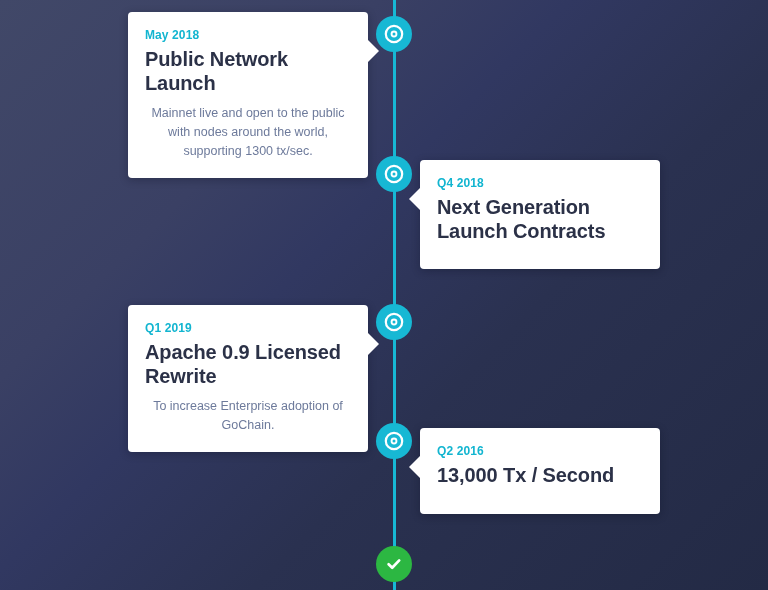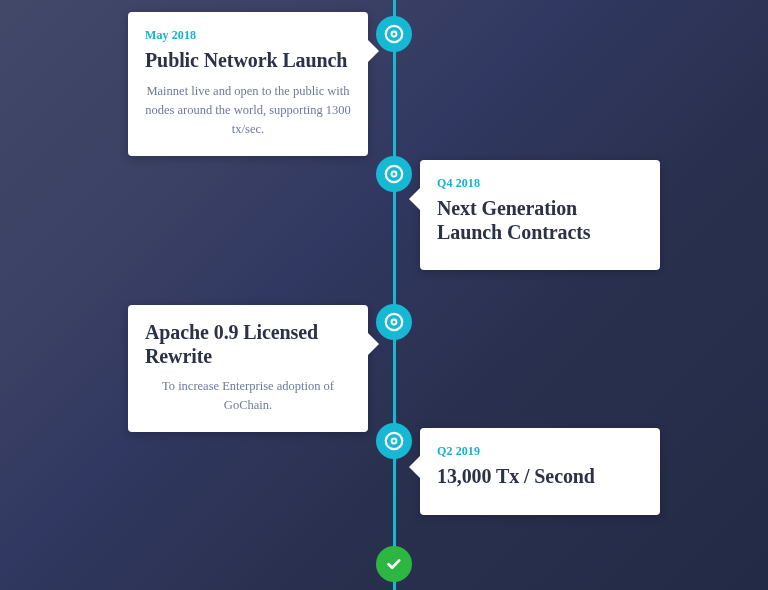--- a/index.html
+++ b/index.html
@@ -33,21 +33,20 @@
 
   
   .card {
     position:absolute;
     width:240px;
     background:#ffffff;
     border-radius:4px;
     box-shadow: 0 2px 9px rgba(10,14,30,0.30);
     padding:16px 17px 17px 17px;
     z-index:3;
-    font-family:Liberation Serif, serif;
   }
   .card .arrow {
     position:absolute;
     width:0; height:0;
     top:28px;
   }
   .card.left .arrow {
     right:-11px;
     border-top:11px solid transparent;
     border-bottom:11px solid transparent;
@@ -122,34 +121,35 @@
   <div class="marker cyan" id="marker-1">
     <svg width="20" height="20" viewBox="0 0 20 20">
       <circle cx="10" cy="10" r="8.2" fill="none" stroke="#ffffff" stroke-width="2.2"></circle>
       <circle cx="10" cy="10" r="3.4" fill="#ffffff"></circle>
       <circle cx="10" cy="10" r="1.5" fill="#17b8d4"></circle>
     </svg>
   </div>
 
   <div class="card left" id="card-2">
     <div class="arrow"></div>
+    <div class="card-date">Q1 2019</div>
     <div class="card-title">Apache 0.9 Licensed Rewrite</div>
     <div class="card-desc">To increase Enterprise adoption of GoChain.</div>
   </div>
   <div class="marker cyan" id="marker-2">
     <svg width="20" height="20" viewBox="0 0 20 20">
       <circle cx="10" cy="10" r="8.2" fill="none" stroke="#ffffff" stroke-width="2.2"></circle>
       <circle cx="10" cy="10" r="3.4" fill="#ffffff"></circle>
       <circle cx="10" cy="10" r="1.5" fill="#17b8d4"></circle>
     </svg>
   </div>
 
   <div class="card right" id="card-3">
     <div class="arrow"></div>
-    <div class="card-date">Q2 2019</div>
+    <div class="card-date">Q2 2016</div>
     <div class="card-title">13,000 Tx / Second</div>
   </div>
   <div class="marker cyan" id="marker-3">
     <svg width="20" height="20" viewBox="0 0 20 20">
       <circle cx="10" cy="10" r="8.2" fill="none" stroke="#ffffff" stroke-width="2.2"></circle>
       <circle cx="10" cy="10" r="3.4" fill="#ffffff"></circle>
       <circle cx="10" cy="10" r="1.5" fill="#17b8d4"></circle>
     </svg>
   </div>
 

